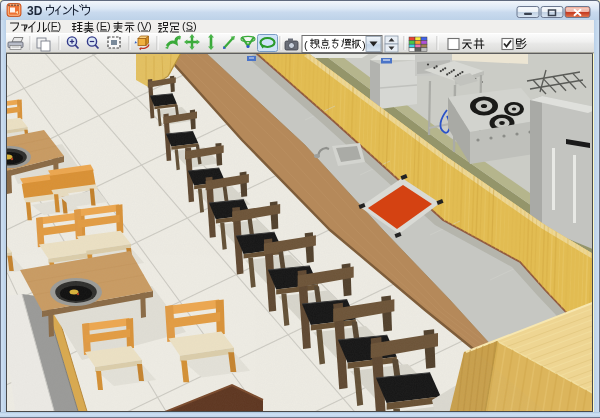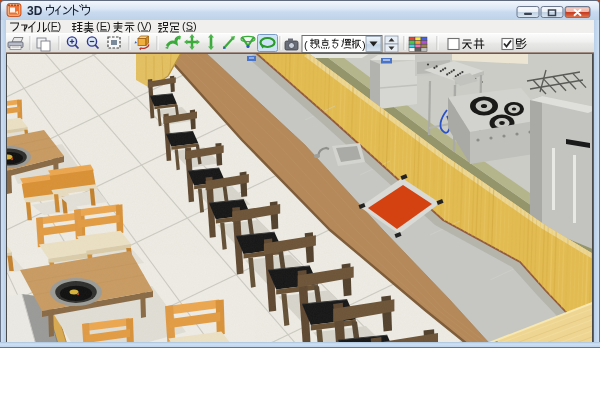--- a/index.html
+++ b/index.html
@@ -1,15 +1,15 @@
 <!DOCTYPE html>
 <html><head><meta charset="utf-8"><style>
 html,body{margin:0;padding:0;}
-#win{position:relative;width:600px;height:348px;overflow:hidden;
-  font-family:"Liberation Sans",sans-serif;background:#c2410c;}
+#win{position:relative;width:600px;height:418px;overflow:hidden;
+  font-family:"Liberation Sans",sans-serif;background:#fef9c3;}
 #titlebar{position:absolute;left:0;top:0;width:600px;height:20px;
   background:linear-gradient(#f2f6fb 0%,#dce8f5 40%,#c9daee 60%,#bdd2e8 100%);
   border-top:1.5px solid #5f6a7e;border-left:1.5px solid #5f6a7e;border-right:1.5px solid #5f6a7e;
   border-radius:4px 4px 0 0;box-sizing:border-box;}
 #menubar{position:absolute;left:6px;top:20px;width:588px;height:13px;background:#f0efed;}
 #lborder{position:absolute;left:0;top:20px;width:6px;height:398px;
   background:linear-gradient(90deg,#6a7488 0,#6a7488 1px,#cfe0f2 1px,#b9d0e8 6px);}
 #rborder{position:absolute;right:0;top:20px;width:6px;height:398px;
   background:linear-gradient(-90deg,#6a7488 0,#6a7488 1px,#cfe0f2 1px,#b9d0e8 6px);}
 #bborder{position:absolute;left:0;bottom:0;width:600px;height:6px;

